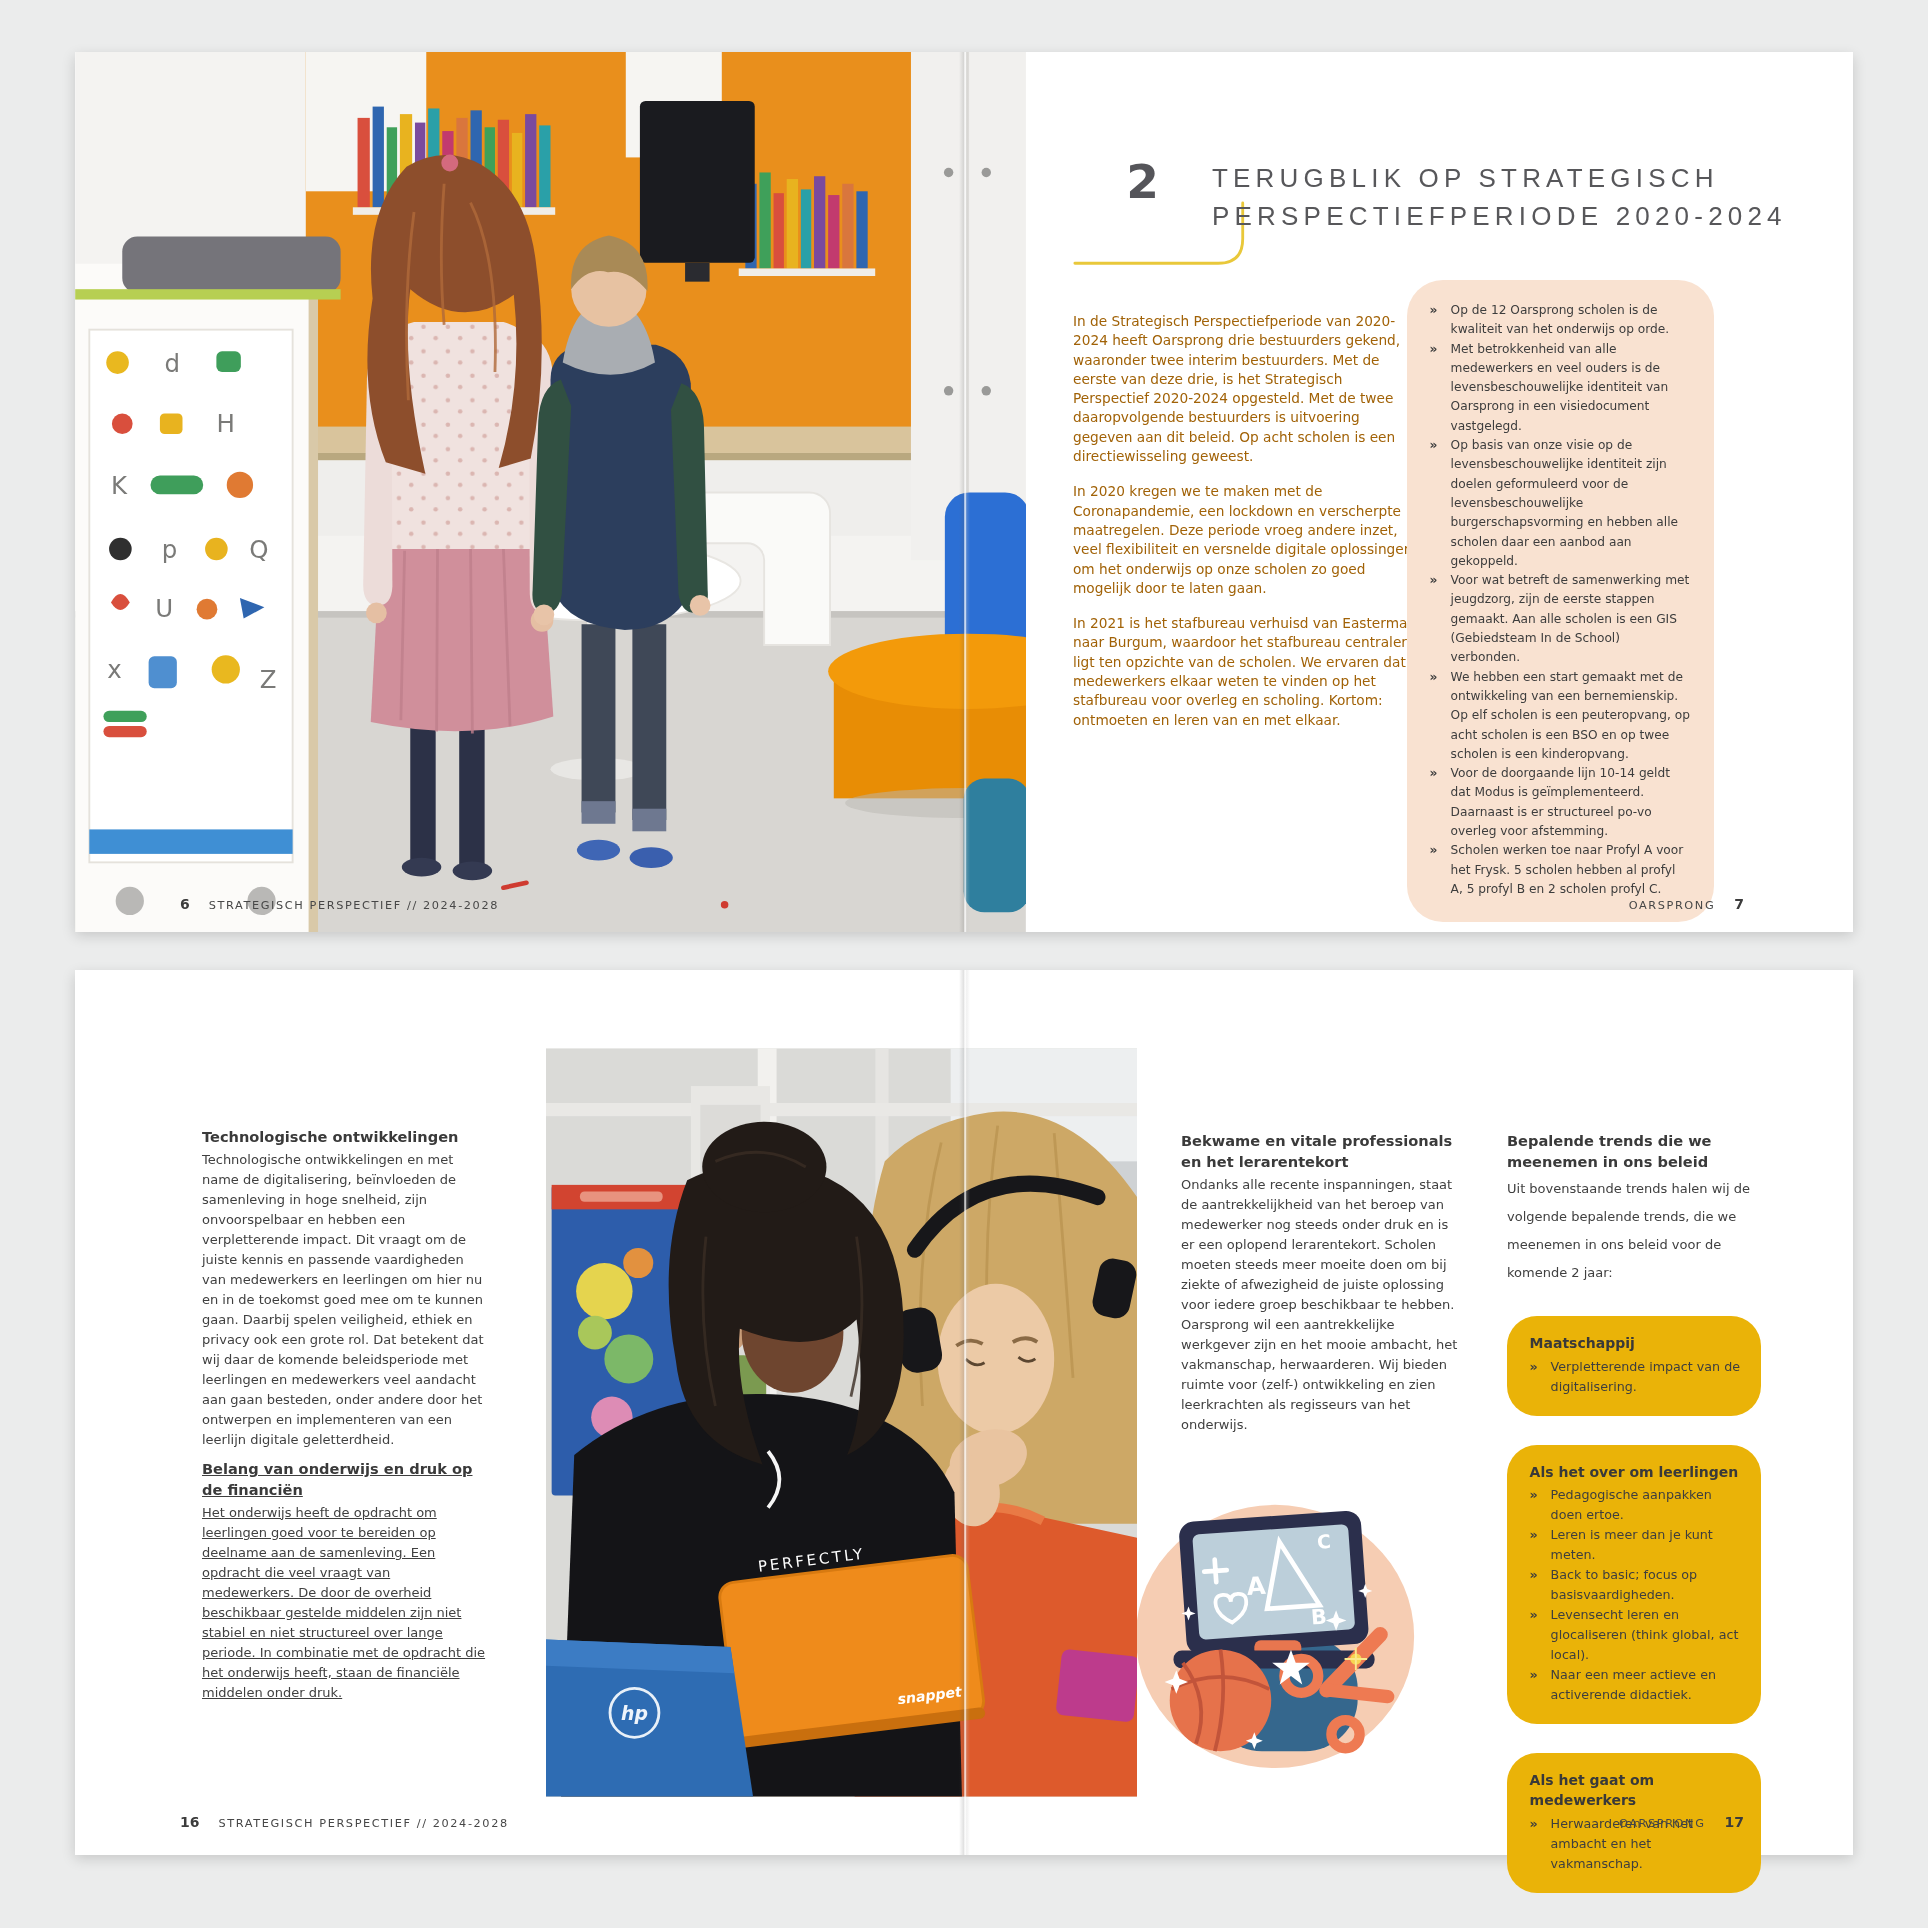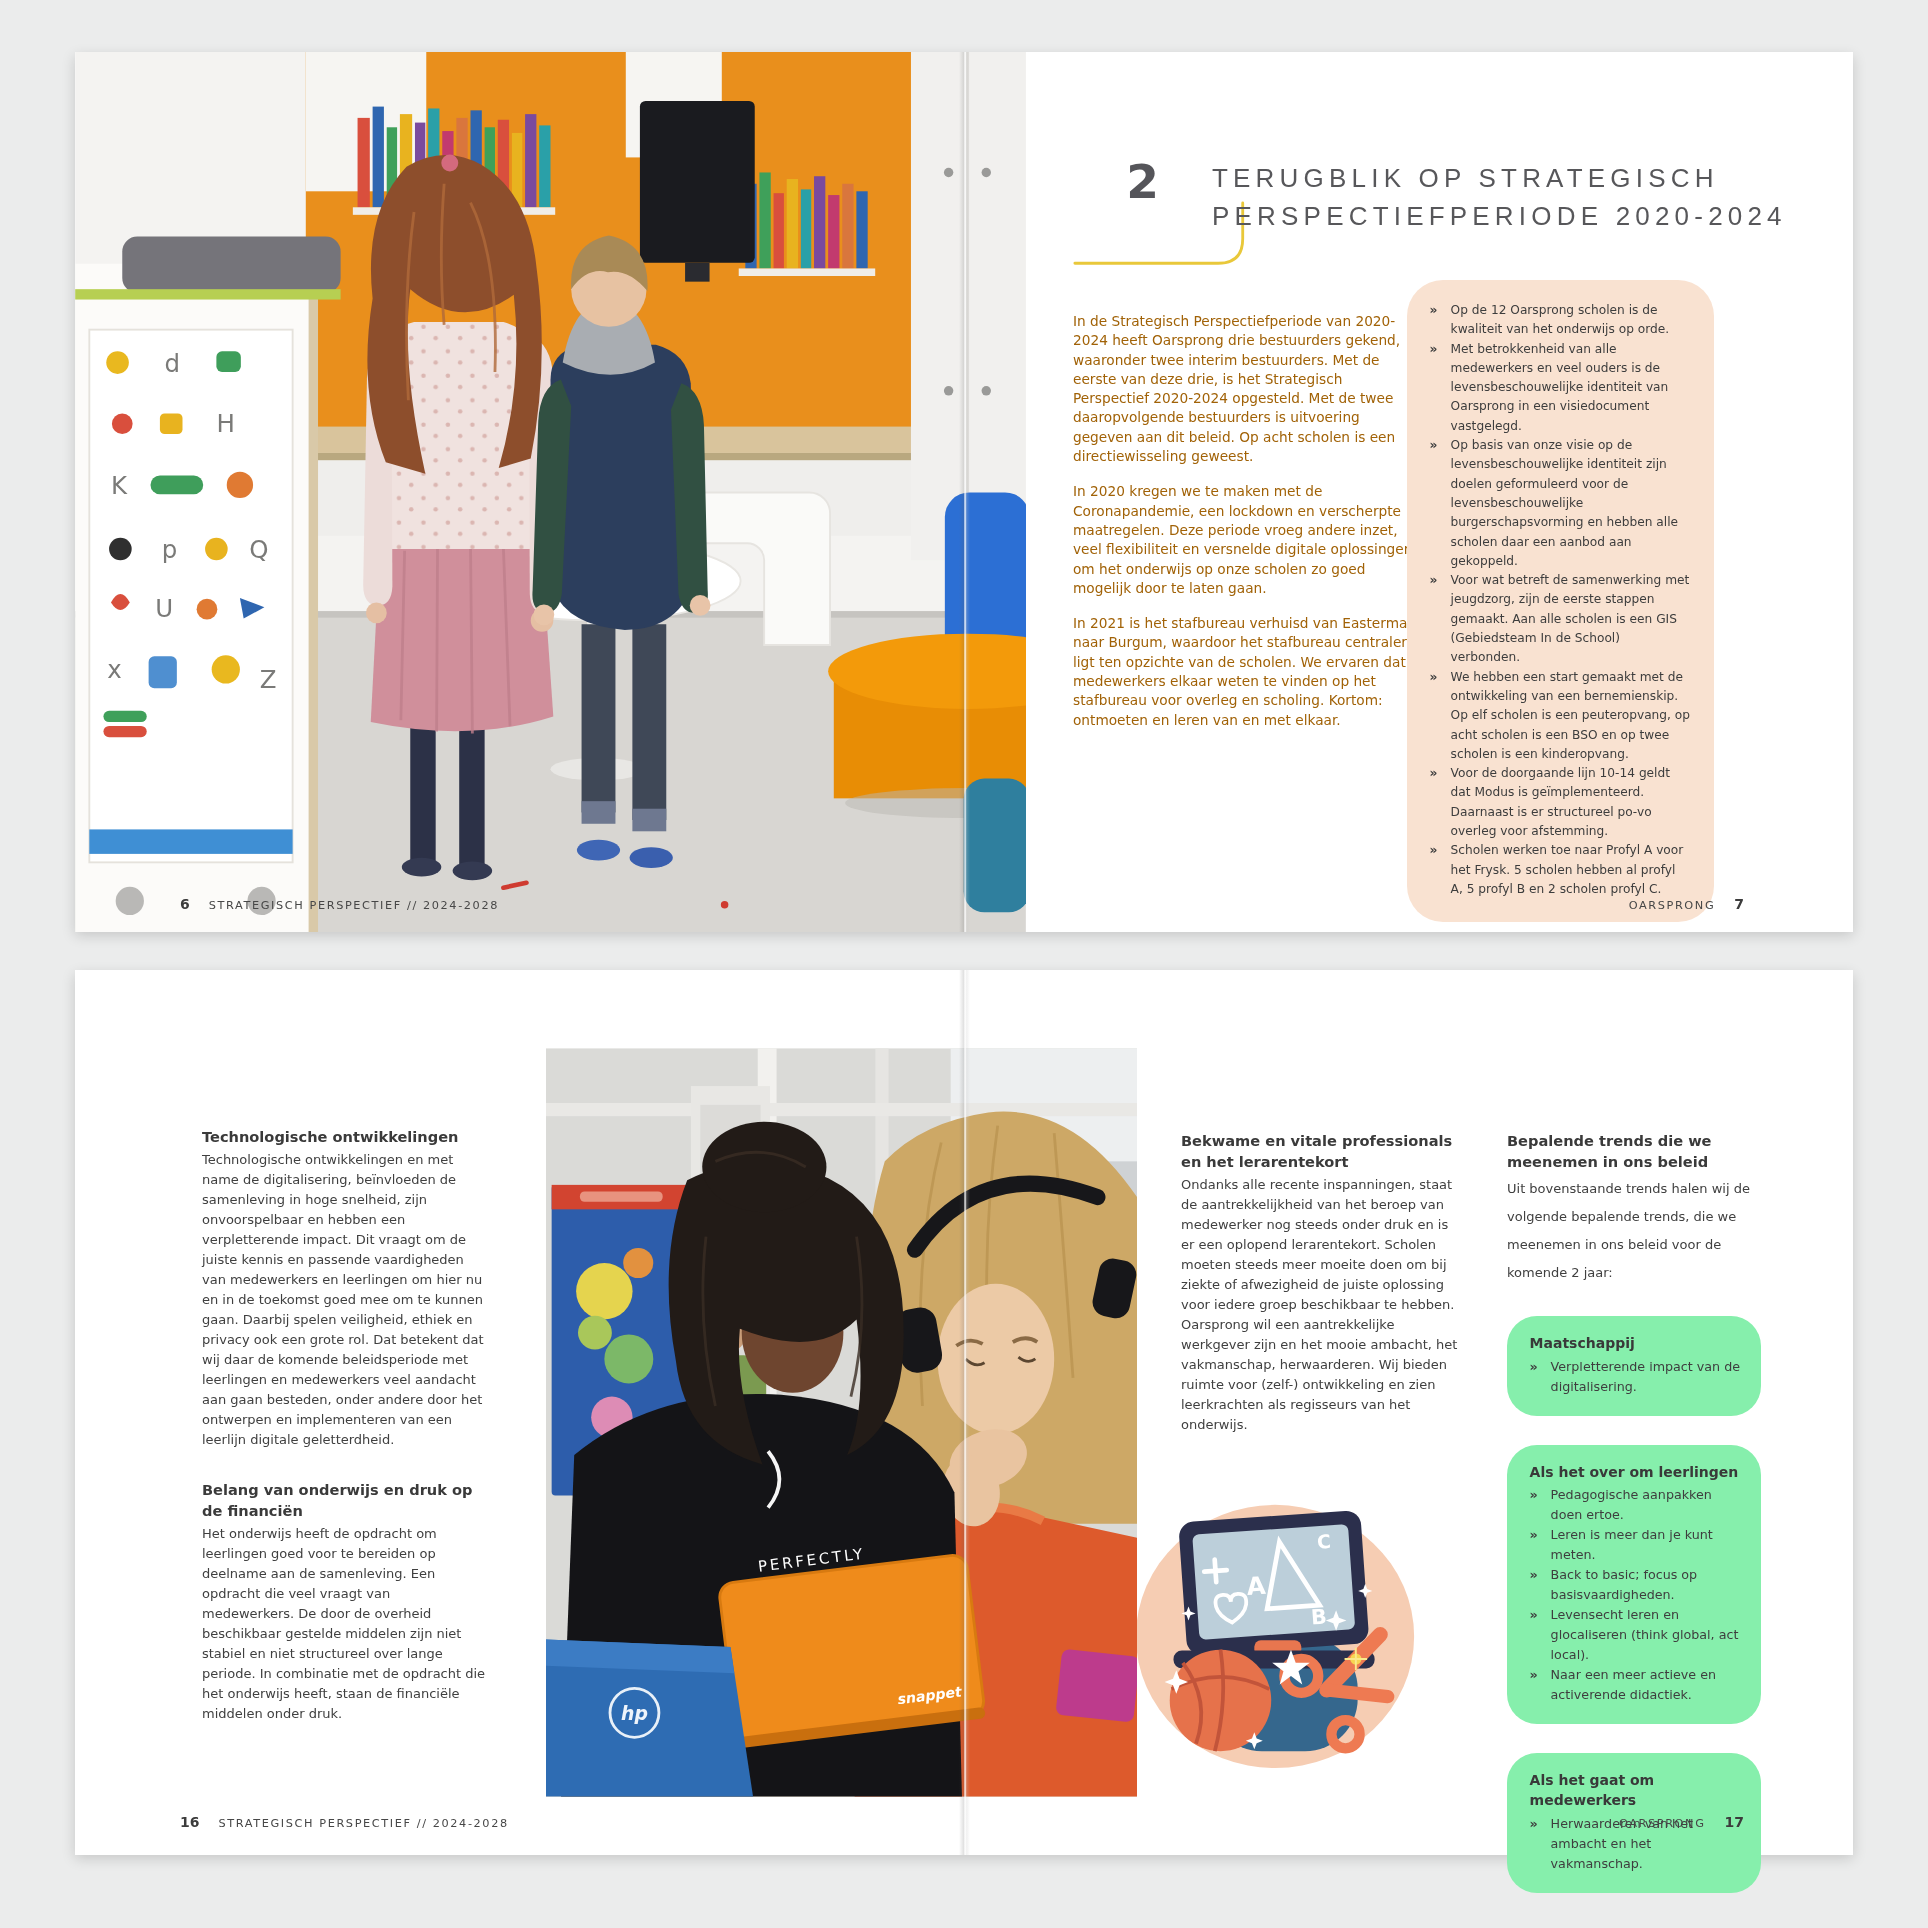--- a/index.html
+++ b/index.html
@@ -60,24 +60,24 @@
   .footer .pagenum{font-weight:bold;font-size:14px;letter-spacing:0;color:#3c3c3c;}
   .footer-left{left:105px;top:844px;}
   .footer-right{right:109px;top:844px;}
 
   
   .colL{position:absolute;left:127px;top:156px;width:284px;}
   .col1{position:absolute;left:1106px;top:160px;width:277px;}
   .col2{position:absolute;left:1392px;top:160px;width:273px;margin-left:40px;}
   .sec-heading{font-weight:bold;font-size:14.6px;line-height:21px;color:#3a3a3a;margin-bottom:2.8px;}
   .sec-body{font-size:13px;line-height:20px;color:#404040;}
-  .sec-block + .sec-block{margin-top:29px;}
+  .sec-block + .sec-block{margin-top:8px;text-decoration:underline;}
   .col2 .intro{font-size:13px;line-height:28px;color:#404040;width:247px;}
   .trend-box{
-    background:#86efac;border-radius:30px;width:254px;box-sizing:border-box;
+    background:#eab308;border-radius:30px;width:254px;box-sizing:border-box;
     padding:17px 19px 19px 22.6px;margin-top:29px;
     font-size:12.7px;line-height:20px;color:#3e3e3e;
   }
   .trend-box .box-title{font-weight:bold;font-size:14px;margin-bottom:3.8px;color:#393939;}
   .illu-box{position:absolute;left:1059px;top:527px;width:282px;height:278px;z-index:2;}
 </style>
 </head>
 <body>
 
 <div class="spread" id="spread-top">

